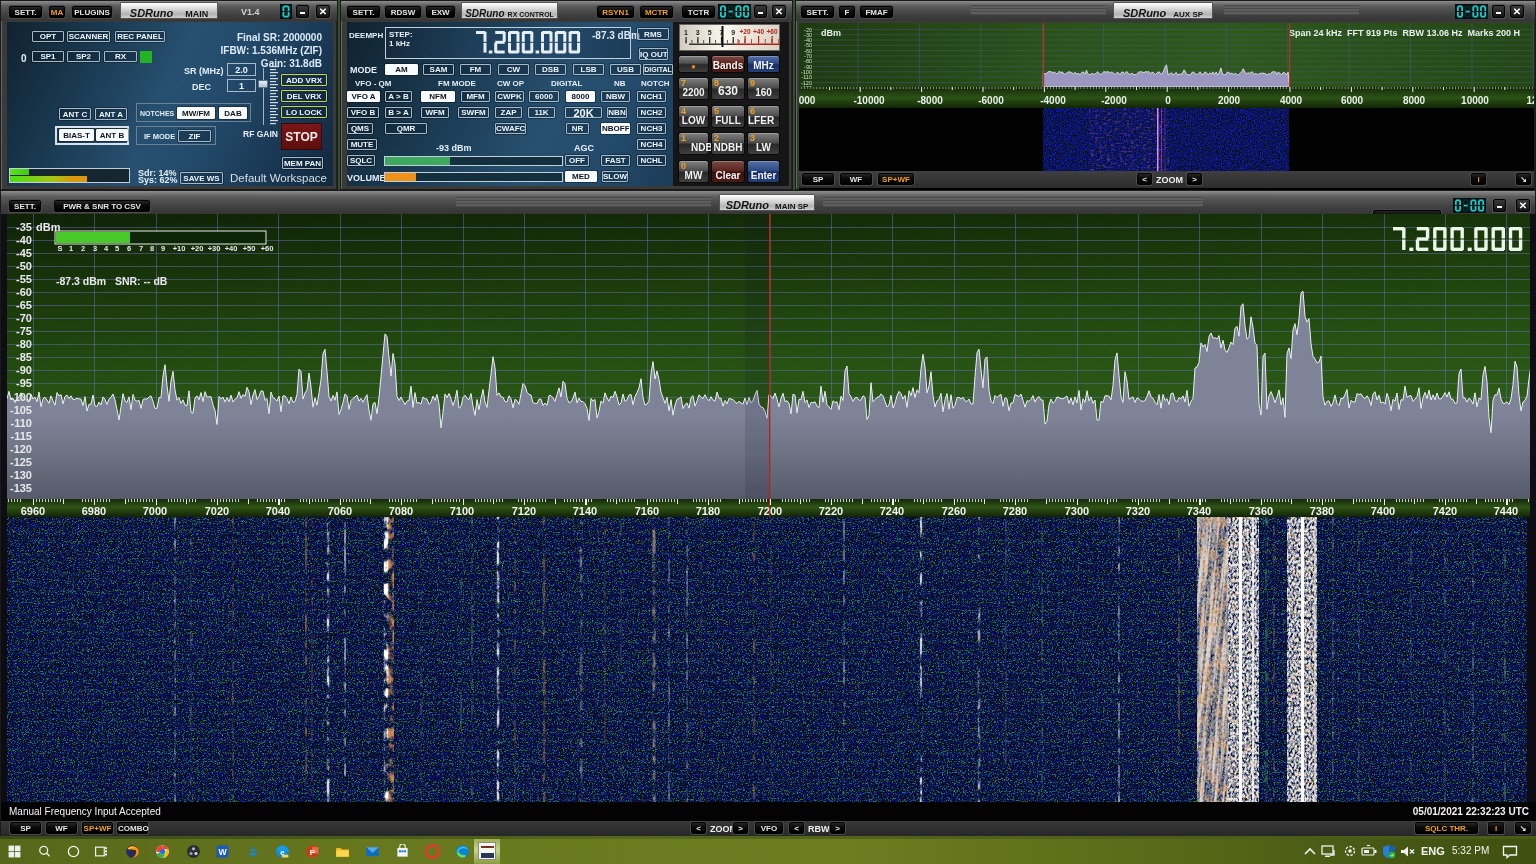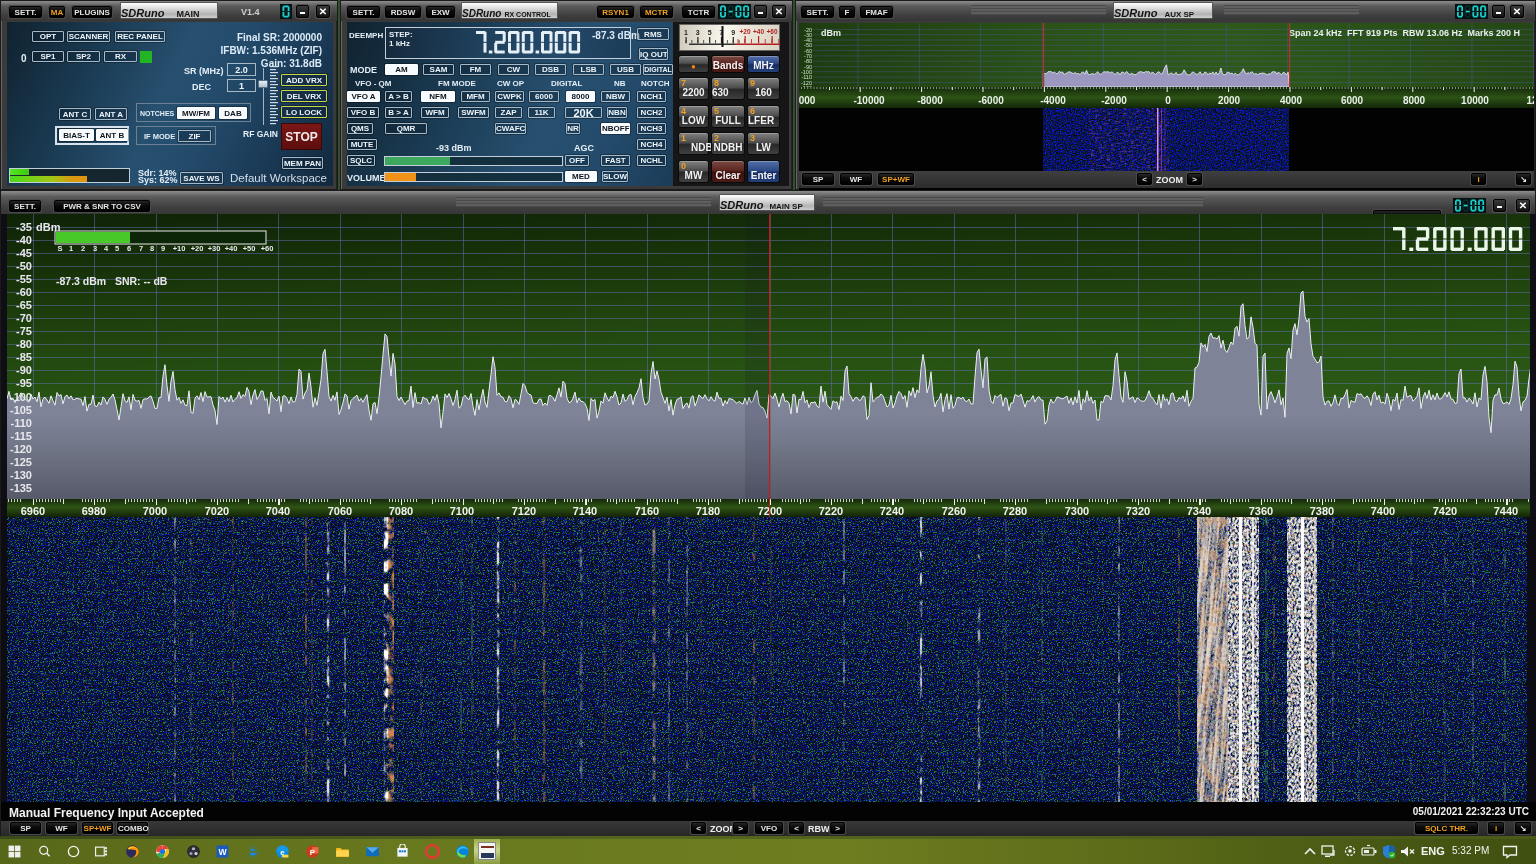--- a/index.html
+++ b/index.html
@@ -1,19 +1,19 @@
 <!DOCTYPE html>
 <html><head><meta charset="utf-8"><style>
 *{margin:0;padding:0;box-sizing:border-box}
 body{width:1536px;height:864px;position:relative;background:#31512c;overflow:hidden;font-family:"Liberation Sans",sans-serif;-webkit-font-smoothing:antialiased}
 .abs{position:absolute}
 .panel{position:absolute;background:#3a3a3a;border:1px solid #1a1a1a;box-shadow:inset 0 1px 0 #8f8f8f,inset 1px 0 0 #666,inset -1px 0 0 #222}
 .tbar{position:absolute;left:0;right:0;top:0;height:20px;background:linear-gradient(#8d8d8d,#5b5b5b 25%,#3f3f3f 70%,#363636)}
 .tbtn{position:absolute;background:linear-gradient(#262626,#0b0b0b 40%,#000);border:1px solid #000;box-shadow:0 0 0 1px #4a4a4a;border-radius:2px;color:#e4e4e4;font-weight:bold;font-size:8px;text-align:center;line-height:11px;height:12px;white-space:nowrap}
-.tlabel{position:absolute;top:1px;height:17px;background:linear-gradient(#ffffff,#e2e2e2 30%,#b2b2b2 75%,#d0d0d0);border:1px solid #555;border-radius:1px;color:#141414;text-align:left;white-space:nowrap}
+.tlabel{position:absolute;top:1px;height:17px;background:linear-gradient(#ffffff,#e2e2e2 30%,#b2b2b2 75%,#d0d0d0);border:1px solid #555;border-radius:1px;color:#141414;text-align:center;white-space:nowrap}
 .tlabel b{font-style:italic;font-size:11px;letter-spacing:0px}
 .tlabel span{font-size:9px;font-weight:bold}
 .body-blue{position:absolute;background:linear-gradient(115deg,#10222f 0%,#1a3a52 25%,#275070 48%,#234a6a 62%,#183550 85%,#12293d 100%)}
 .bbtn{position:absolute;border:1px solid #a7b8c6;border-radius:1px;color:#eef5fb;font-weight:bold;font-size:8px;text-align:center;background:rgba(8,22,36,.3);box-shadow:0 0 0 1px rgba(0,0,0,.3);white-space:nowrap;overflow:hidden}
 .bbtn.on{background:#f6fbff;color:#101418;border-color:#fff}
 .bbtn.yl{border-color:#c8d44a}
 .blab{position:absolute;color:#e4eef6;font-weight:bold;font-size:8px;white-space:nowrap}
 .digits{position:absolute}
 .minb{position:absolute;background:linear-gradient(#3a3a3a,#111);border:1px solid #000;box-shadow:0 0 0 1px #555;border-radius:2px}
 .minb:after{content:"";position:absolute;left:3px;right:3px;bottom:3px;height:2px;background:#fff}
@@ -249,21 +249,21 @@
       <div class="bbtn" style="left:74px;top:85px;width:28px;height:11px;line-height:10px;font-size:8px">WFM</div>
       <div class="bbtn" style="left:111px;top:85px;width:31px;height:11px;line-height:10px;font-size:8px">SWFM</div>
       <div class="bbtn" style="left:148px;top:85px;width:27px;height:11px;line-height:10px;font-size:8px">ZAP</div>
       <div class="bbtn" style="left:181px;top:85px;width:27px;height:11px;line-height:10px;font-size:8px">11K</div>
       <div class="bbtn" style="left:218px;top:85px;width:37px;height:11px;line-height:10px;font-size:11px">20K</div>
       <div class="bbtn" style="left:260px;top:85px;width:20px;height:11px;line-height:10px;font-size:8px">NBN</div>
       <div class="bbtn" style="left:290px;top:85px;width:29px;height:11px;line-height:10px;font-size:8px">NCH2</div>
       <div class="bbtn" style="left:0px;top:101px;width:26px;height:11px;line-height:10px;font-size:8px">QMS</div>
       <div class="bbtn" style="left:38px;top:101px;width:42px;height:11px;line-height:10px;font-size:8px">QMR</div>
       <div class="bbtn" style="left:148px;top:101px;width:31px;height:11px;line-height:10px;font-size:8px">CWAFC</div>
-      <div class="bbtn" style="left:219px;top:101px;width:14px;height:11px;line-height:10px;font-size:8px">NR</div>
+      <div class="bbtn" style="left:219px;top:101px;width:23px;height:11px;line-height:10px;font-size:8px">NR</div>
       <div class="bbtn on" style="left:254px;top:101px;width:29px;height:11px;line-height:10px;font-size:8px">NBOFF</div>
       <div class="bbtn" style="left:290px;top:101px;width:29px;height:11px;line-height:10px;font-size:8px">NCH3</div>
       <div class="bbtn" style="left:0px;top:117px;width:30px;height:11px;line-height:10px;font-size:8px">MUTE</div>
       <div class="blab" style="left:89px;top:121px;font-size:9px">-93 dBm</div>
       <div class="blab" style="left:227px;top:121px;font-size:9px">AGC</div>
       <div class="bbtn" style="left:290px;top:117px;width:29px;height:11px;line-height:10px;font-size:8px">NCH4</div>
       <div class="bbtn" style="left:0px;top:133px;width:28px;height:11px;line-height:10px;font-size:8px">SQLC</div>
       <div class="abs" style="left:37px;top:134px;width:179px;height:10px;border:1px solid #c2cfdb;background:#14303f">
         <div class="abs" style="left:0;top:0;width:65px;height:8px;background:#3da95e"></div>
       </div>
@@ -326,21 +326,21 @@
       </div>
       <div class="abs" style="left:74px;top:33px;width:33px;height:18px;background:linear-gradient(#5570a8,#2c4a86 45%,#152c60 55%,#24407a);border:1px solid #0a0a0a;border-radius:3px;box-shadow:inset 0 1px 0 rgba(255,255,255,.25)">
         <span class="abs" style="left:0;right:0;bottom:1px;text-align:center;color:#f2f2f2;font-weight:bold;font-size:10px">MHz</span>
       </div>
       <div class="abs" style="left:5px;top:55px;width:31px;height:23px;background:linear-gradient(#818181,#4e4e4e 45%,#282828 55%,#404040);border:1px solid #0a0a0a;border-radius:3px;box-shadow:inset 0 1px 0 rgba(255,255,255,.25)">
         <span class="abs" style="left:2px;top:0px;color:#f0a020;font-weight:bold;font-size:9px">7</span>
         <span class="abs" style="left:0;right:0;bottom:1px;text-align:center;color:#f2f2f2;font-weight:bold;font-size:10px">2200</span>
       </div>
       <div class="abs" style="left:38px;top:55px;width:34px;height:23px;background:linear-gradient(#818181,#4e4e4e 45%,#282828 55%,#404040);border:1px solid #0a0a0a;border-radius:3px;box-shadow:inset 0 1px 0 rgba(255,255,255,.25)">
         <span class="abs" style="left:2px;top:0px;color:#f0a020;font-weight:bold;font-size:9px">8</span>
-        <span class="abs" style="left:0;right:0;bottom:1px;color:#f2f2f2;font-weight:bold;font-size:10px">630</span>
+        <span class="abs" style="left:0;right:0;bottom:1px;text-align:center;color:#f2f2f2;font-weight:bold;font-size:12px">630</span>
       </div>
       <div class="abs" style="left:74px;top:55px;width:33px;height:23px;background:linear-gradient(#818181,#4e4e4e 45%,#282828 55%,#404040);border:1px solid #0a0a0a;border-radius:3px;box-shadow:inset 0 1px 0 rgba(255,255,255,.25)">
         <span class="abs" style="left:2px;top:0px;color:#f0a020;font-weight:bold;font-size:9px">9</span>
         <span class="abs" style="left:0;right:0;bottom:1px;text-align:center;color:#f2f2f2;font-weight:bold;font-size:10px">160</span>
       </div>
       <div class="abs" style="left:5px;top:83px;width:31px;height:23px;background:linear-gradient(#818181,#4e4e4e 45%,#282828 55%,#404040);border:1px solid #0a0a0a;border-radius:3px;box-shadow:inset 0 1px 0 rgba(255,255,255,.25)">
         <span class="abs" style="left:2px;top:0px;color:#f0a020;font-weight:bold;font-size:9px">4</span>
         <span class="abs" style="left:0;right:0;bottom:1px;text-align:center;color:#f2f2f2;font-weight:bold;font-size:10px">LOW</span>
       </div>
       <div class="abs" style="left:38px;top:83px;width:34px;height:23px;background:linear-gradient(#818181,#4e4e4e 45%,#282828 55%,#404040);border:1px solid #0a0a0a;border-radius:3px;box-shadow:inset 0 1px 0 rgba(255,255,255,.25)">
@@ -1683,21 +1683,21 @@
       <rect x="1264" y="0" width="3" height="285" fill="#4a9a58" opacity="0.45" filter="url(#wfstreak)"></rect>
       <rect x="1272" y="0" width="2" height="285" fill="#d08848" opacity="0.35" filter="url(#wfstreak)"></rect>
       <rect x="1286" y="0" width="30" height="285" fill="#fdf6ec" opacity="0.92" filter="url(#wfdense)"></rect>
       <rect x="1288" y="0" width="26" height="285" fill="#e8965a" opacity="0.45" filter="url(#wfband)"></rect>
       <rect x="1300" y="0" width="3" height="285" fill="#ffffff" opacity="0.97"></rect>
       <rect x="1313" y="0" width="2" height="285" fill="#f0e0d0" opacity="0.6"></rect>
       <rect x="0" y="0" width="6" height="285" fill="#0c0c12"></rect>
       <rect x="1526" y="0" width="10" height="285" fill="#0c0c12"></rect>
     </svg>
     <div class="abs" style="left:0;top:611px;width:1536px;height:19px;background:#030303">
-      <div class="abs" style="left:8px;top:4px;color:#f2f2f2;font-weight:bold;font-size:12px">Manual Frequency Input Accepted</div>
+      <div class="abs" style="left:8px;top:4px;color:#f2f2f2;font-weight:normal;font-size:10px">Manual Frequency Input Accepted</div>
       <div class="abs" style="right:8px;top:4px;color:#f2f2f2;font-weight:bold;font-size:10px">05/01/2021 22:32:23 UTC</div>
     </div>
     <div class="abs" style="left:0;top:630px;width:1536px;height:16px;background:linear-gradient(#383838,#262626)">
       <div class="tbtn" style="left:9px;top:1px;width:31px">SP</div>
       <div class="tbtn" style="left:45px;top:1px;width:31px">WF</div>
       <div class="tbtn" style="left:81px;top:1px;width:31px;color:#f0a020;font-size:8px">SP+WF</div>
       <div class="tbtn" style="left:116px;top:1px;width:31px;font-size:8px">COMBO</div>
       <div class="tbtn" style="left:690px;top:1px;width:15px">&lt;</div>
       <div class="abs" style="left:709px;top:3px;color:#eee;font-weight:bold;font-size:9px">ZOOM</div>
       <div class="tbtn" style="left:732px;top:1px;width:15px">&gt;</div>

